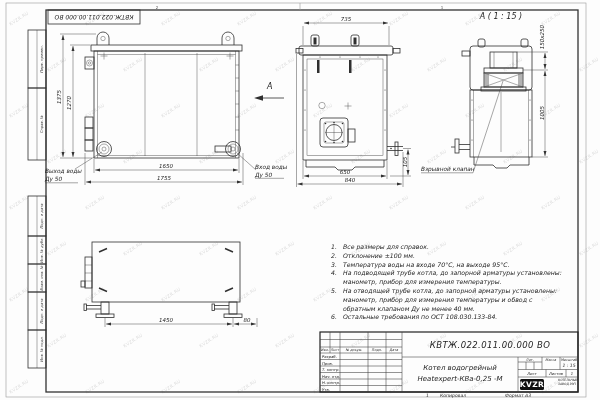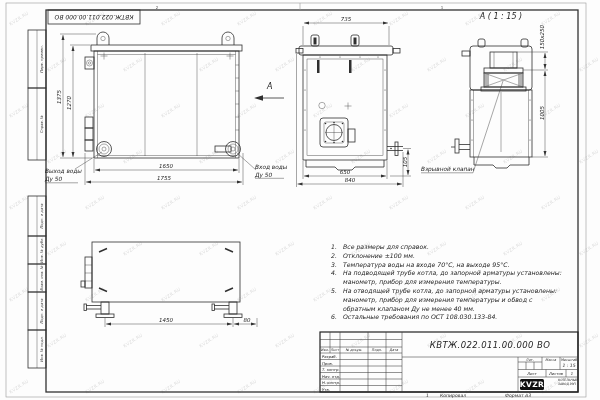--- a/index.html
+++ b/index.html
@@ -437,20 +437,24 @@
         <span class="n-num">5.</span>
         <span class="n-txt">На отводящей трубе котла, до запорной арматуры установлены: манометр, прибор для измерения температуры и обвод с обратным клапаном Ду не менее 40 мм.</span>
       </div>
     <div class="note">
         <span class="n-num">6.</span>
         <span class="n-txt">Остальные требования по ОСТ 108.030.133-84.</span>
       </div>
   </div>
 
   <div class="abs ctr" style="left:402px;top:333px;width:176px;height:23px;font-size:8.5px;letter-spacing:.4px;">КВТЖ.022.011.00.000 ВО</div>
+  <div class="abs ctr" style="left:402px;top:358px;width:116px;height:32px;font-size:7px;flex-direction:column;line-height:1.55;">
+    <span>Котел водогрейный</span>
+    <span>Heatexpert-КВа-0,25 -М</span>
+  </div>
   <span class="abs ctr tbsmall" style="left:320px;top:347px;width:10px;height:6px;">Изм.</span>
   <span class="abs ctr tbsmall" style="left:330px;top:347px;width:10px;height:6px;">Лист</span>
   <span class="abs ctr tbsmall" style="left:340px;top:347px;width:28px;height:6px;">№ докум.</span>
   <span class="abs ctr tbsmall" style="left:368px;top:347px;width:18px;height:6px;">Подп.</span>
   <span class="abs ctr tbsmall" style="left:386px;top:347px;width:16px;height:6px;">Дата</span>
   <span class="abs tbrow" style="left:322px;top:354px;">Разраб.</span>
   <span class="abs tbrow" style="left:322px;top:360.5px;">Пров.</span>
   <span class="abs tbrow" style="left:322px;top:367px;">Т. контр.</span>
   <span class="abs tbrow" style="left:322px;top:373.5px;">Нач. отд.</span>
   <span class="abs tbrow" style="left:322px;top:380px;">Н. контр.</span>

